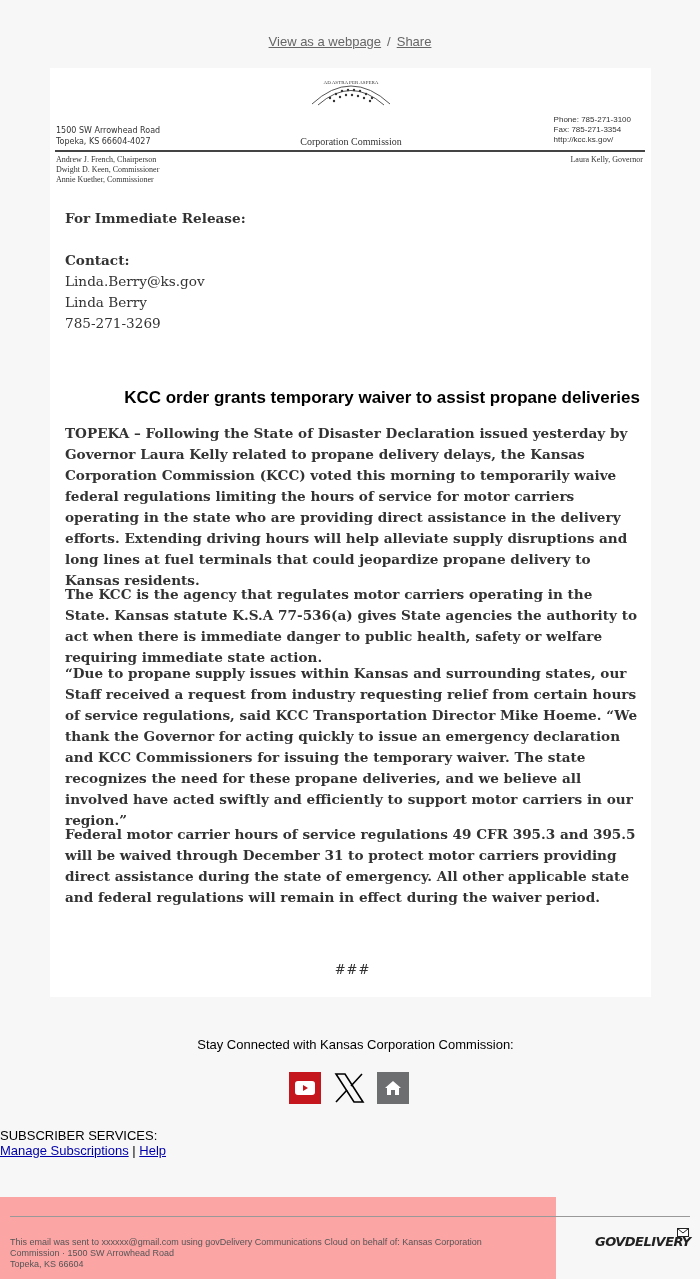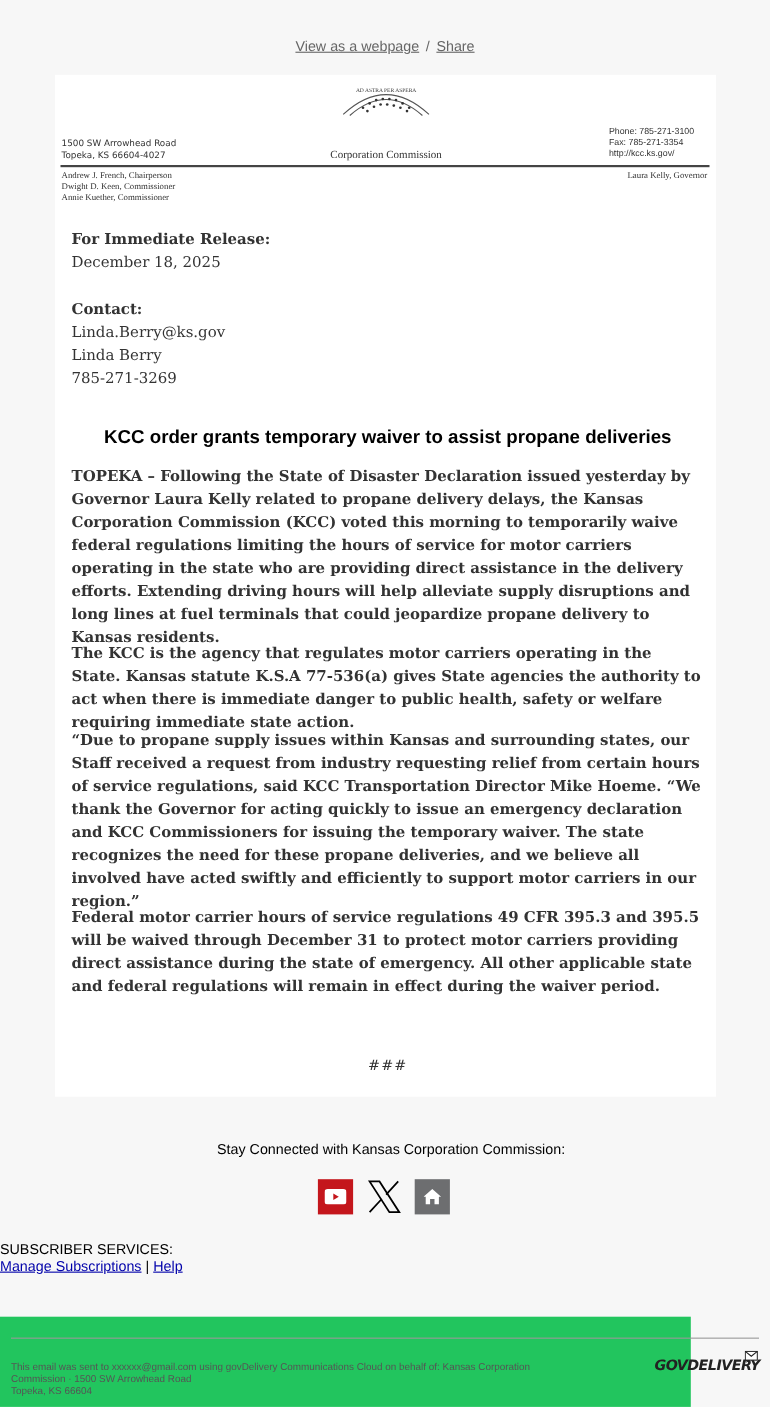--- a/index.html
+++ b/index.html
@@ -30,39 +30,39 @@
     font-size: 8px; line-height: 10px; color: #333; }
   .governor { position: absolute; right: 8px; top: 87px; font-family: "Liberation Serif", serif;
     font-size: 8px; color: #333; }
 
   
   .content { position: absolute; left: 15px; top: 140px; width: 575px; font-family: "DejaVu Serif", serif;
     font-size: 13.6px; color: #333; }
   .label { font-weight: bold; line-height: 21px; }
   .line { line-height: 21px; }
   .gap { height: 21px; }
-  .headline { position: absolute; left: 0; top: 180px; width: 575px; text-align: center;
+  .headline { position: absolute; left: 0; top: 180px; width: 575px; text-align: right;
     font-family: "Liberation Sans", sans-serif; font-weight: bold; font-size: 17px; color: #000; }
   .para { position: absolute; left: 0; width: 575px; line-height: 21px; font-size: 13.6px; color: #333; font-weight: bold; }
   .para b { color: #333; }
   .endmark { position: absolute; left: 0; top: 754px; width: 575px; text-align: center; font-size: 13px; letter-spacing: 1px; }
 
   
   .stay { position: absolute; top: 1037px; left: 0; width: 700px; text-align: center;
     font-family: "Liberation Sans", sans-serif; font-size: 13px; color: #000; padding-left: 11px; }
   .social { position: absolute; top: 1072px; left: 289px; display: flex; gap: 12px; }
   .social .ic { width: 32px; height: 32px; display: flex; align-items: center; justify-content: center; }
   .yt { background: #c4161c; }
   .home { background: #6d6e70; }
   .subs { position: absolute; top: 1128px; left: 0; width: 700px; 
     font-family: "Liberation Sans", sans-serif; font-size: 13px; line-height: 15px; color: #000; }
   .subs a { color: #1a0dab; text-decoration: underline; color: #0000aa; }
 
   
-  .footer { position: absolute; left: 0; top: 1197px; width: 628px; height: 82px; background: #22c55e; }
+  .footer { position: absolute; left: 0; top: 1197px; width: 556px; height: 82px; background: #fca5a5; }
   .footer .frule { position: absolute; left: 10px; top: 19px; width: 680px; height: 1px; background: #999; }
   .footer .ftext { position: absolute; left: 10px; top: 40px; width: 540px; font-family: "Liberation Sans", sans-serif;
     font-size: 9px; line-height: 11px; color: #555; }
   .footer .gov { position: absolute; left: 595px; top: 37px; font-family: "DejaVu Sans", sans-serif;
     font-weight: bold; font-style: italic; font-size: 13px; color: #222; letter-spacing: -0.5px; }
   .footer .gov svg { position: absolute; left: 82px; top: -6px; }
 </style>
 </head>
 <body>
 
@@ -112,21 +112,20 @@
 
   <div class="commissioners">
     <div>Andrew J. French, Chairperson</div>
     <div>Dwight D. Keen, Commissioner</div>
     <div>Annie Kuether, Commissioner</div>
   </div>
   <div class="governor">Laura Kelly, Governor</div>
 
   <div class="content">
     <div class="label">For Immediate Release:</div>
-    <div class="line">December 18, 2025</div>
     <div class="gap"></div>
     <div class="label">Contact:</div>
     <div class="line">Linda.Berry@ks.gov</div>
     <div class="line">Linda Berry</div>
     <div class="line">785-271-3269</div>
 
     <div class="headline">KCC order grants temporary waiver to assist propane deliveries</div>
 
     <div class="para" style="top:215px;"><b>TOPEKA</b><span> – Following the State of Disaster Declaration issued yesterday by Governor Laura Kelly related to propane delivery delays, the Kansas Corporation Commission (KCC) voted this morning to temporarily waive federal regulations limiting the hours of service for motor carriers operating in the state who are providing direct assistance in the delivery efforts. Extending driving hours will help alleviate supply disruptions and long lines at fuel terminals that could jeopardize propane delivery to Kansas residents.</span></div>
     <div class="para" style="top:376px;">The KCC is the agency that regulates motor carriers operating in the State. Kansas statute K.S.A 77-536(a) gives State agencies the authority to act when there is immediate danger to public health, safety or welfare requiring immediate state action.</div>

